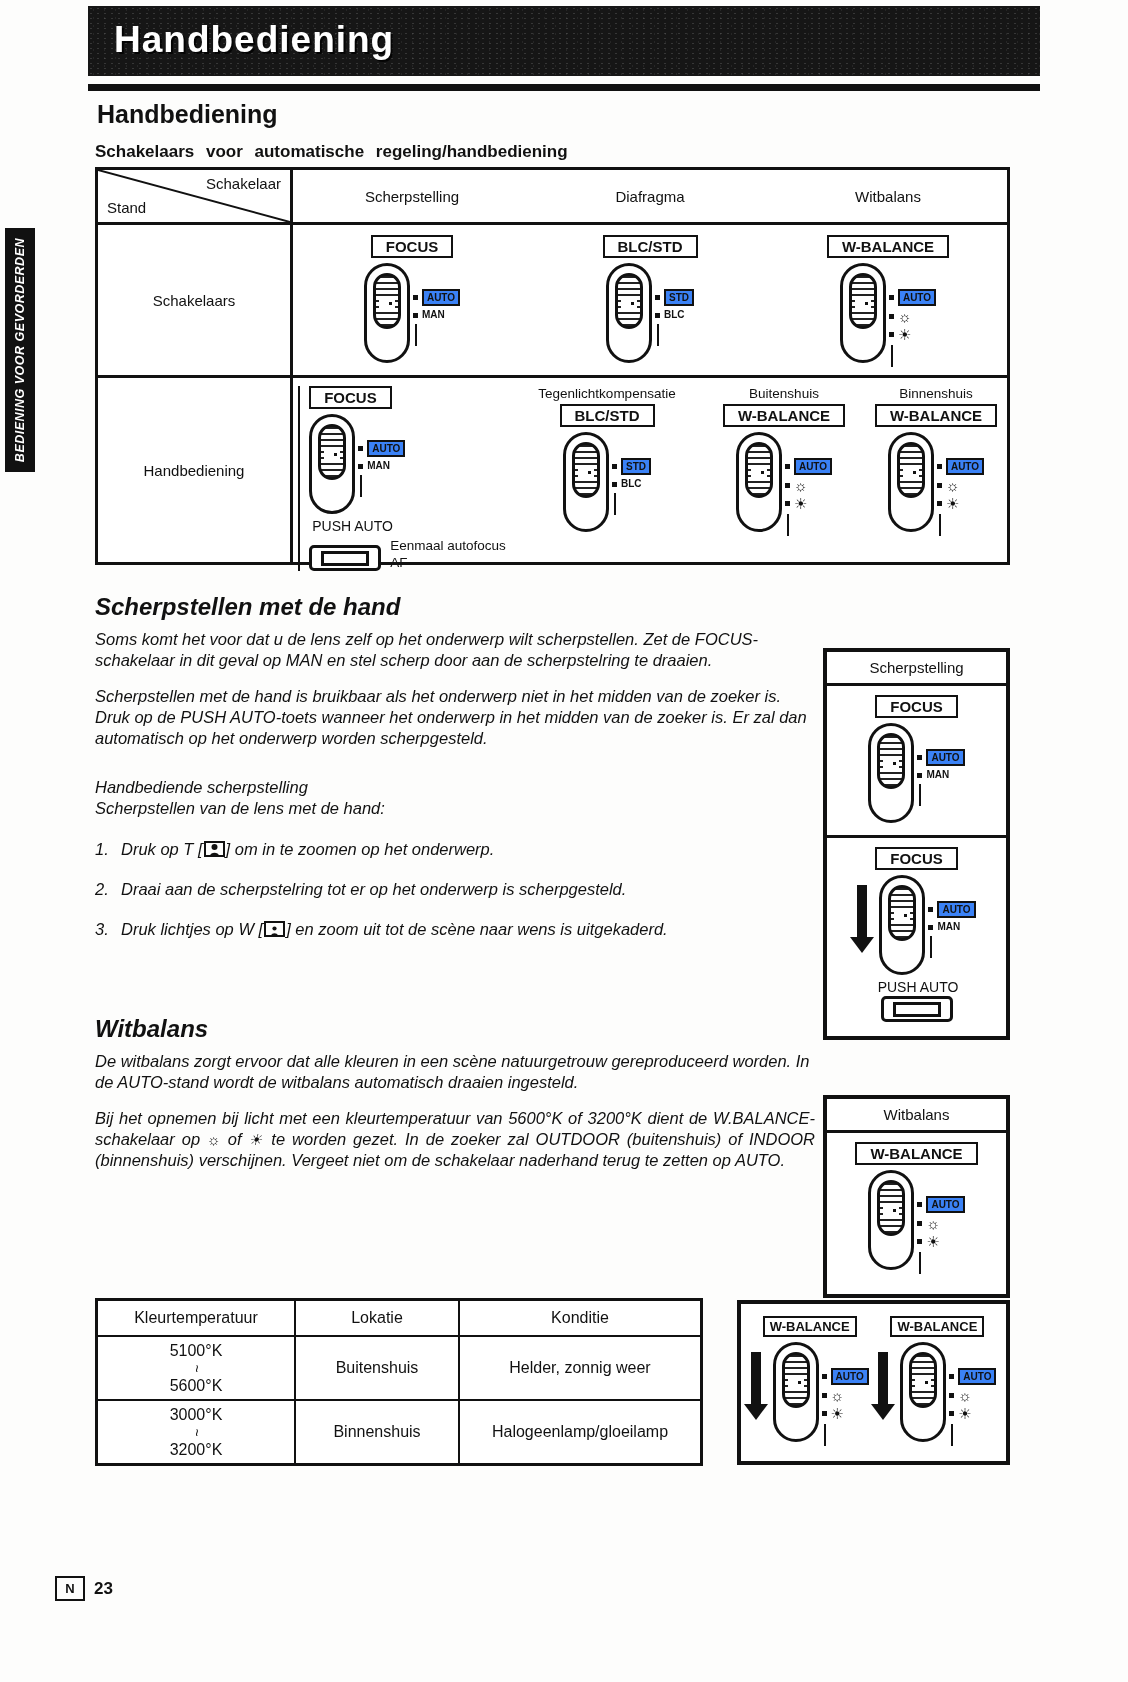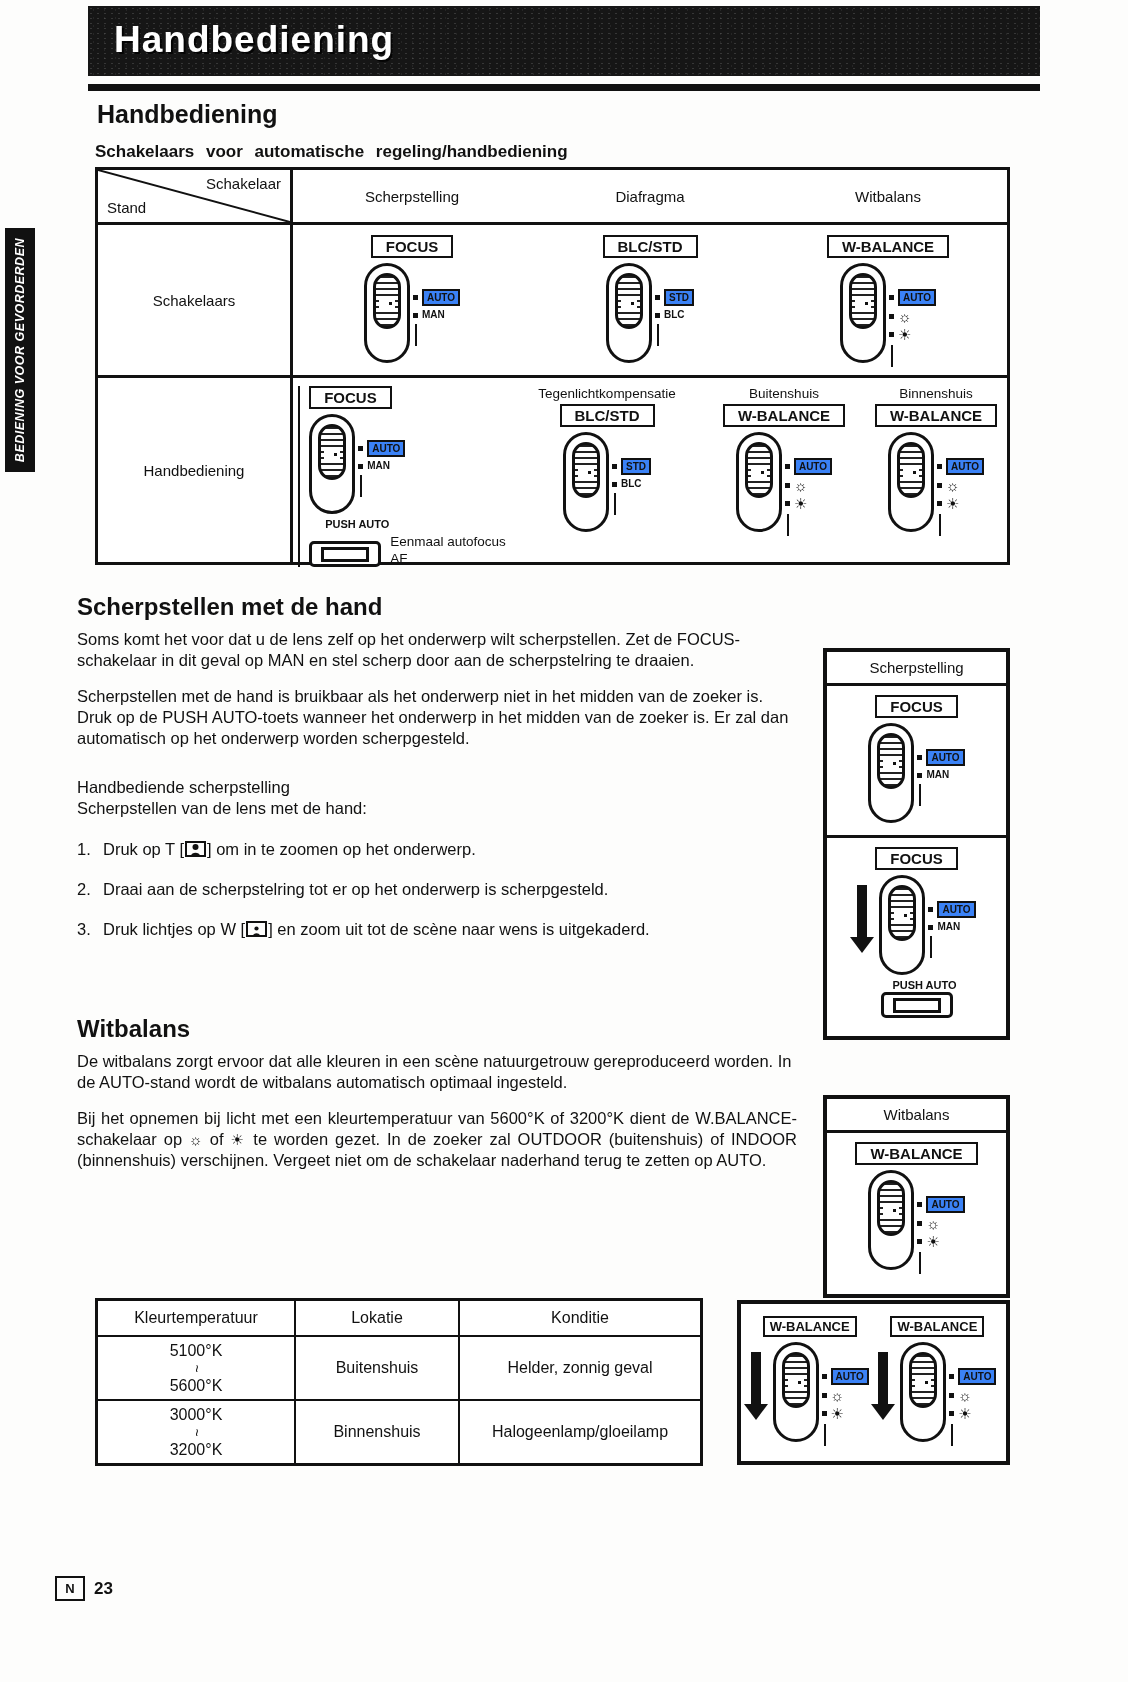--- a/index.html
+++ b/index.html
@@ -33,21 +33,21 @@
   .marks::after{content:"";width:2px;height:22px;background:#111;margin-left:2px;}
   .mark{display:flex;align-items:center;gap:4px;}
   .sq{width:5px;height:5px;background:#111;flex:none;}
   .tag{border:2px solid #111;padding:0 3px;font-size:10px;font-weight:bold;line-height:13px;background:#3b82f6;white-space:nowrap;}
   .plain{font-size:10px;font-weight:bold;line-height:12px;}
   .icon-glyph{font-size:15px;line-height:15px;}
 
   .darrow{width:10px;height:52px;background:#111;position:relative;margin:10px 12px 0 0;flex:none;}
   .darrow::after{content:"";position:absolute;top:100%;left:50%;transform:translateX(-50%);border:12px solid transparent;border-top:16px solid #111;}
 
-  .push-label{font-size:11px;font-weight:bold;margin:4px 0 1px 16px;}
+  .push-label{font-size:14px;font-weight:normal;margin:4px 0 1px 3px;}
   .push-btn{width:72px;height:26px;border:3px solid #111;border-radius:5px;display:flex;align-items:center;justify-content:center;background:#fff;box-sizing:border-box;}
   .push-btn-inner{width:42px;height:9px;border:3px solid #111;}
   .af-caption{font-size:13.5px;line-height:17px;margin-left:9px;align-self:center;}
 
   
   .sw-table{position:absolute;left:95px;top:167px;width:915px;border:3px solid #111;box-sizing:border-box;background:#fff;}
   .sw-thead{display:flex;height:52px;border-bottom:3px solid #111;}
   .corner{width:192px;border-right:3px solid #111;position:relative;flex:none;}
   .corner svg{position:absolute;left:0;top:0;width:100%;height:100%;}
   .c-top{position:absolute;top:5px;right:9px;font-size:15px;}
@@ -62,21 +62,21 @@
   .g{display:flex;flex-direction:column;align-items:center;}
   .g-focus{width:218px;}
   .g-tegen{width:192px;}
   .g-buiten{width:162px;}
   .g-binnen{flex:1;}
   .cap{font-size:13.5px;margin-bottom:3px;text-align:center;}
   .bracket{border-left:2px solid #111;padding-left:9px;display:flex;flex-direction:column;align-items:flex-start;}
   .push-row{display:flex;align-items:flex-end;margin-top:2px;}
 
   
-  .text-col{position:absolute;left:77px;width:720px;font-size:16.5px;line-height:21px;}
+  .text-col{position:absolute;left:95px;width:720px;font-size:16.5px;line-height:21px;font-style:italic;}
   .text-col p{margin:0 0 15px 0;}
   .just{text-align:justify;}
   .step{display:flex;margin-bottom:19px;}
   .step-num{width:26px;flex:none;}
   .person-icon{vertical-align:-2px;margin:0 1px;}
 
   
   .side-box{position:absolute;border:4px solid #111;box-sizing:border-box;background:#fff;}
   .box-title{height:31px;display:flex;align-items:center;justify-content:center;font-size:15px;border-bottom:3px solid #111;}
   .fb-sec{display:flex;flex-direction:column;align-items:center;padding-top:9px;}
@@ -382,21 +382,21 @@
       </div>
       <span class="push-label">PUSH AUTO</span>
       <div class="push-btn">
           <div class="push-btn-inner"></div>
         </div>
     </div>
   </div>
 
   <div class="text-col" style="top:1018px;">
     <div class="h3">Witbalans</div>
-    <p>De witbalans zorgt ervoor dat alle kleuren in een scène natuurgetrouw gereproduceerd worden. In de AUTO-stand wordt de witbalans automatisch optimaal ingesteld.</p>
+    <p>De witbalans zorgt ervoor dat alle kleuren in een scène natuurgetrouw gereproduceerd worden. In de AUTO-stand wordt de witbalans automatisch draaien ingesteld.</p>
     <p class="just">
       <span>Bij het opnemen bij licht met een kleurtemperatuur van 5600°K of 3200°K dient de W.BALANCE-schakelaar op</span>
       <span class="icon-glyph">☼</span>
       <span>of</span>
       <span class="icon-glyph">☀</span>
       <span>te worden gezet. In de zoeker zal OUTDOOR (buitenshuis) of INDOOR (binnenshuis) verschijnen. Vergeet niet om de schakelaar naderhand terug te zetten op AUTO.</span>
     </p>
   </div>
 
   <div class="side-box" style="left:823px;top:1095px;width:187px;height:203px;">
@@ -486,21 +486,21 @@
     </div>
     <div class="tt-row tt-body first">
       <div class="tt-c tt-c1">
         <div class="temp-stack">
           <div>5100°K</div>
           <div><span class="tilde">~</span></div>
           <div>5600°K</div>
         </div>
       </div>
       <div class="tt-c tt-c2">Buitenshuis</div>
-      <div class="tt-c tt-c3">Helder, zonnig geval</div>
+      <div class="tt-c tt-c3">Helder, zonnig weer</div>
     </div>
     <div class="tt-row tt-body">
       <div class="tt-c tt-c1">
         <div class="temp-stack">
           <div>3000°K</div>
           <div><span class="tilde">~</span></div>
           <div>3200°K</div>
         </div>
       </div>
       <div class="tt-c tt-c2">Binnenshuis</div>

